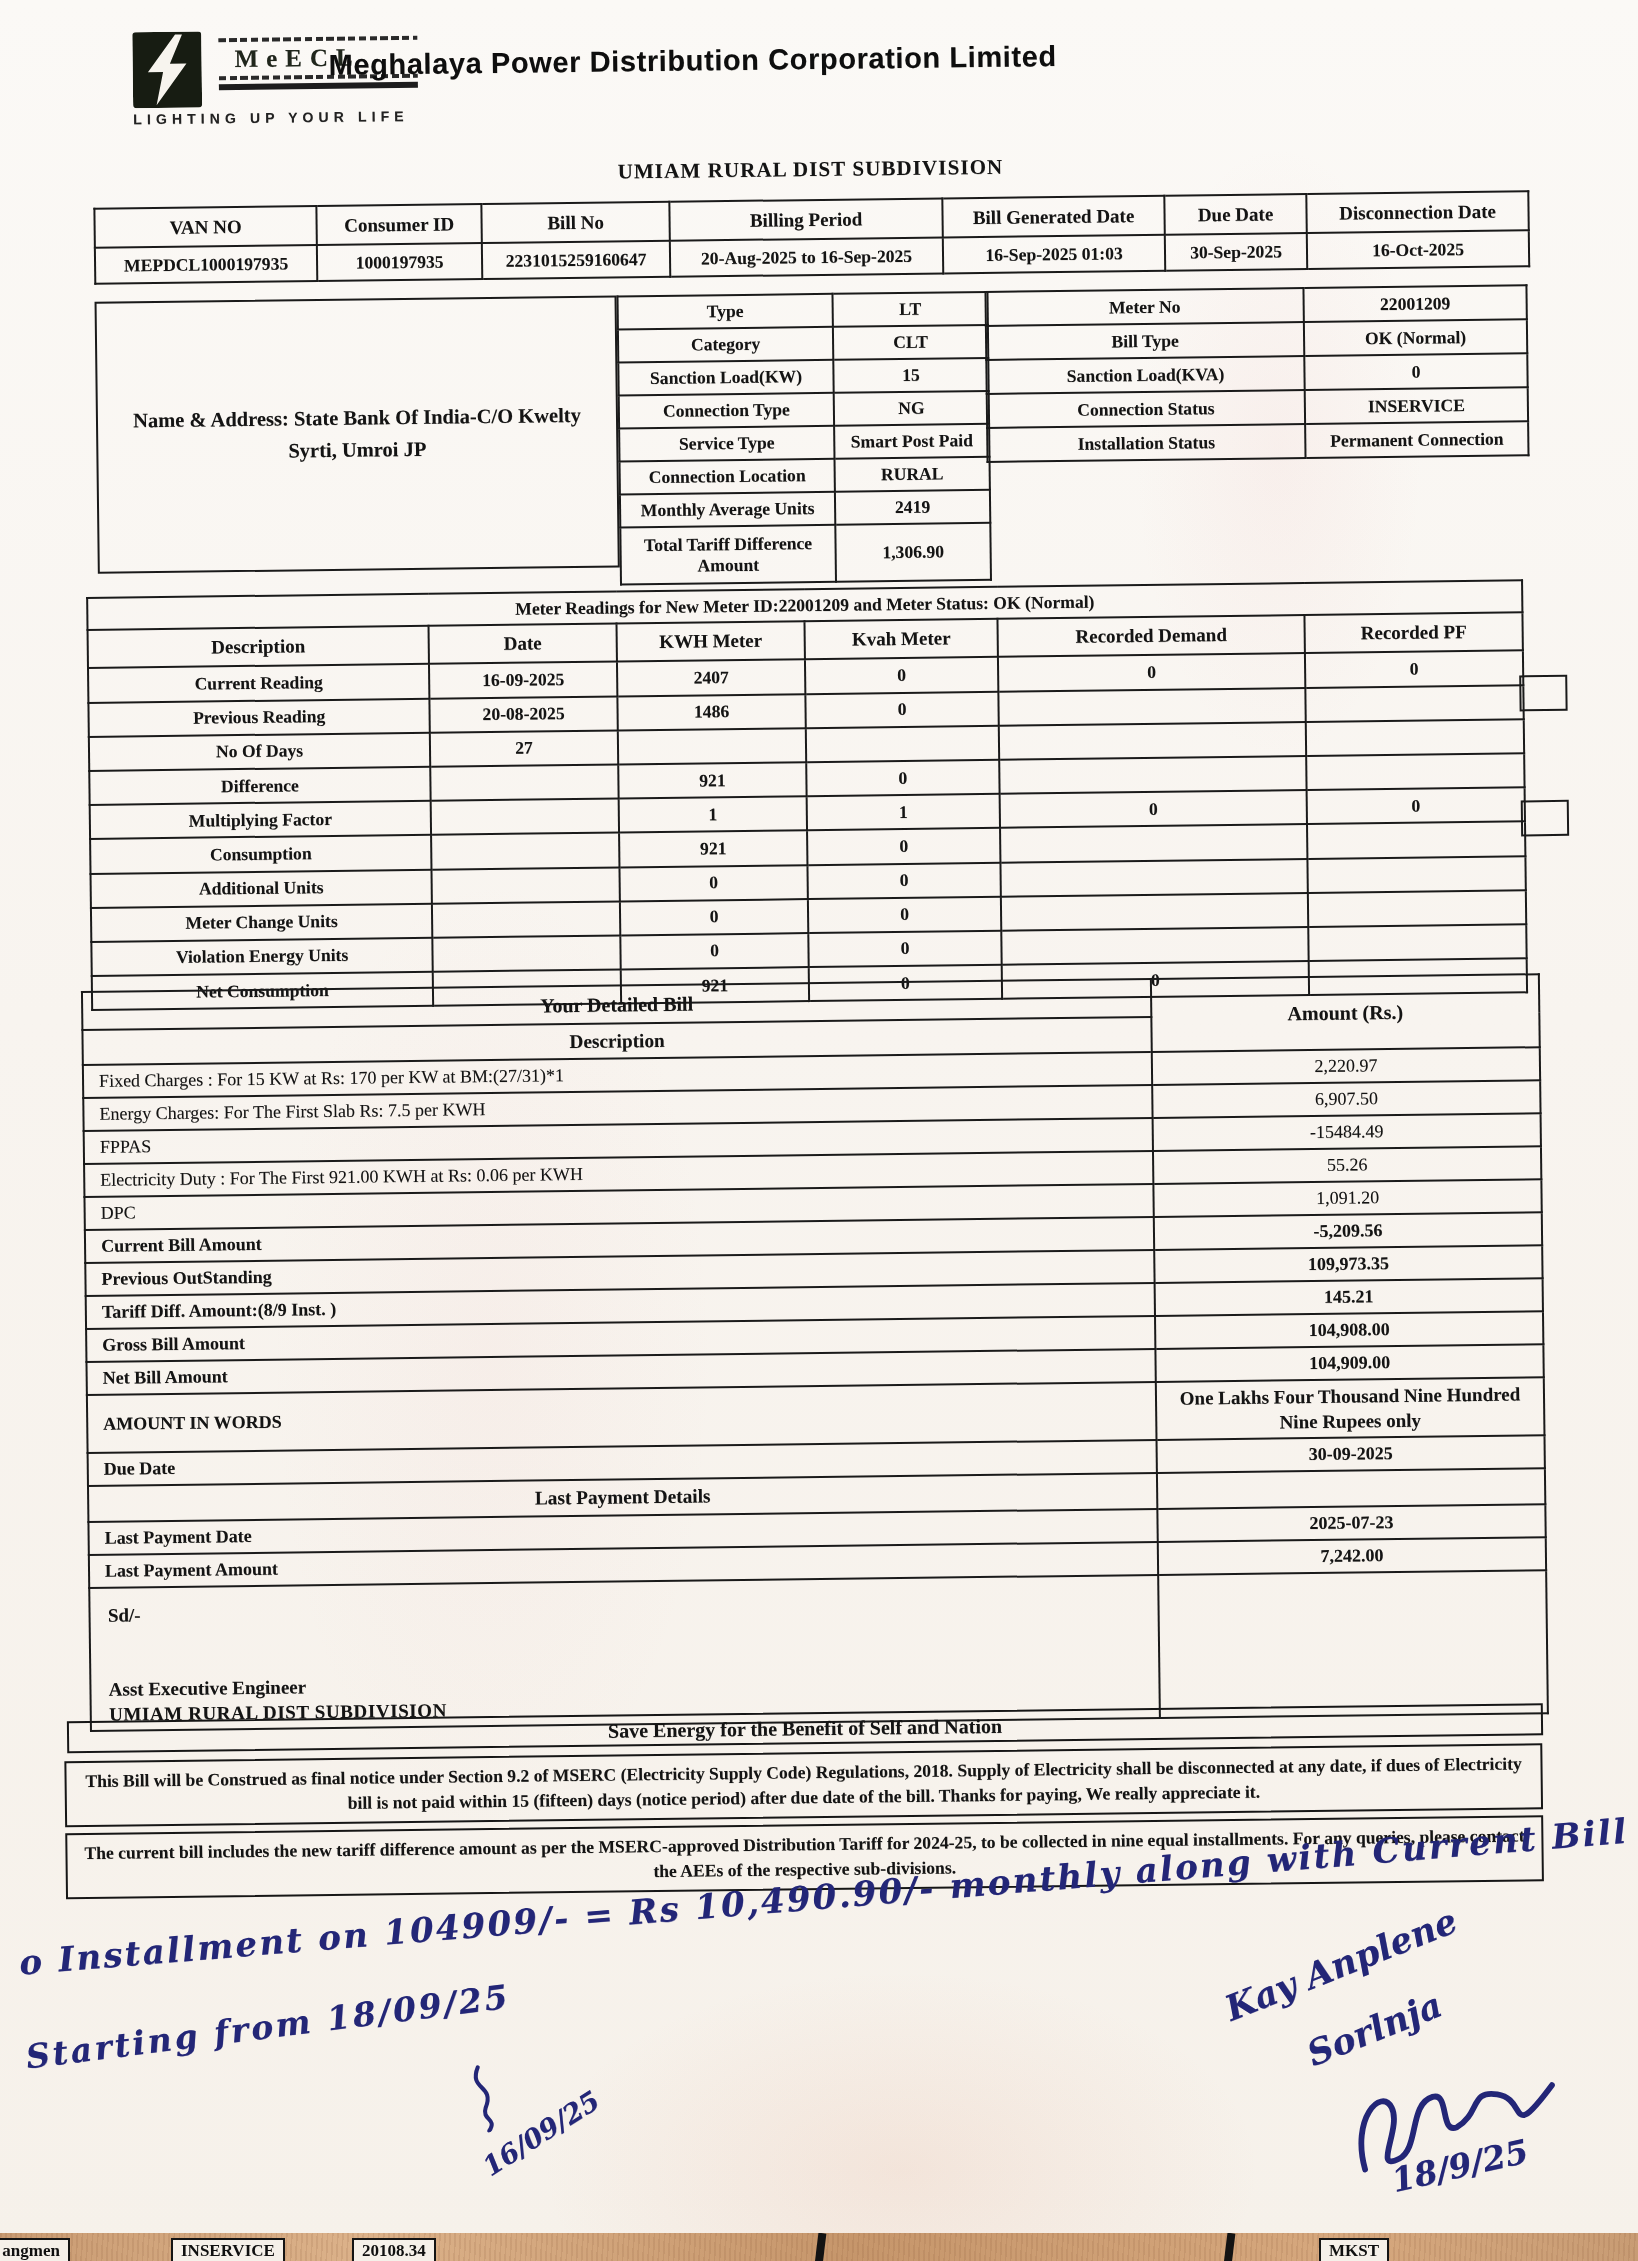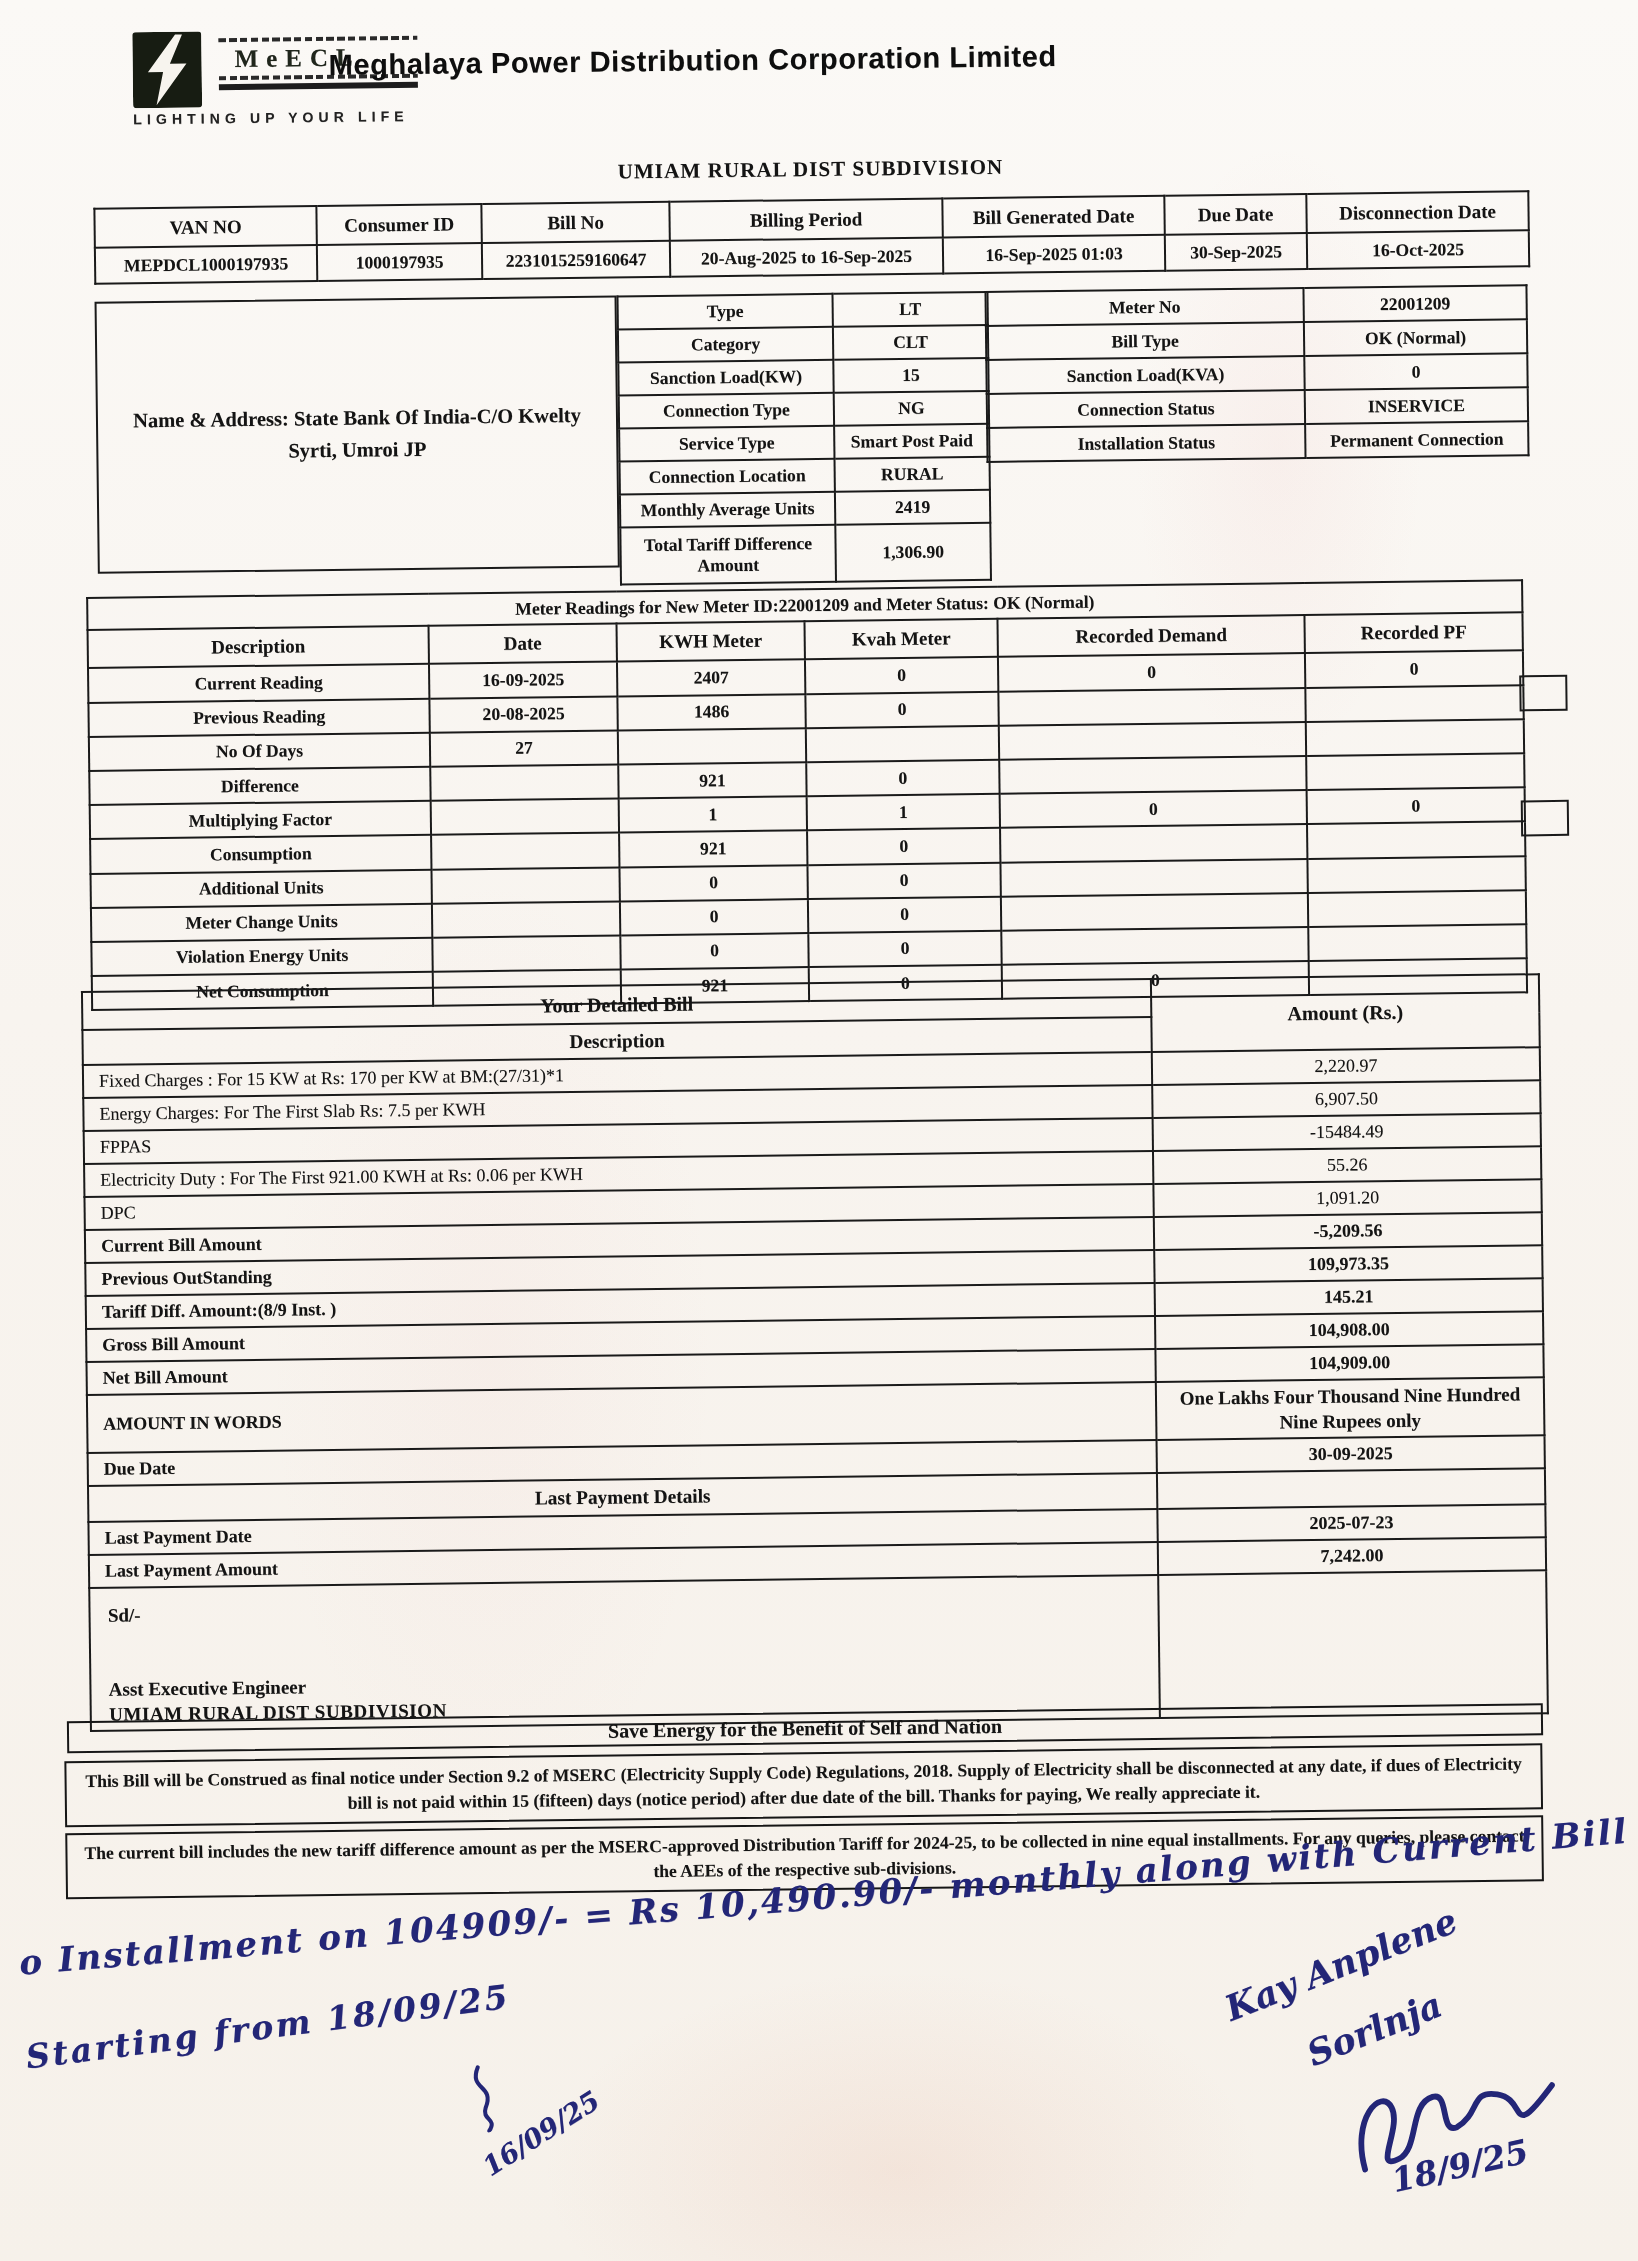--- a/index.html
+++ b/index.html
@@ -456,14 +456,22 @@
     <div class="hw hw-sigline1">Kay Anplene</div>
     <div class="hw hw-sigline2">Sorlnja</div>
     <div class="hw hw-sig2">
       <svg width="222" height="108" viewBox="0 0 130 63">
         <path d="M8 52 C0 22 18 4 24 16 C30 28 12 54 28 46 C40 40 34 14 48 10 C58 7 52 32 62 28 C76 20 70 6 86 9 C104 12 92 38 118 4" stroke="#232677" stroke-width="3.4" fill="none" stroke-linecap="round"></path>
       </svg>
       <span class="dt">18/9/25</span>
     </div>
   </div>
 
+  <div class="bottom-strip" id="strip">
+      <div class="cell noborder-left" style="left: -5.7px;">angmen</div>
+      <div class="cell" style="left: 171px;">INSERVICE</div>
+      <div class="cell" style="left: 352px;">20108.34</div>
+      <div class="cell" style="left: 1319px;">MKST</div>
+      <i class="sbar" style="left: 816px;"></i>
+      <i class="sbar" style="left: 1225px;"></i>
+    </div>
 </div>
 
 
 </body></html>

